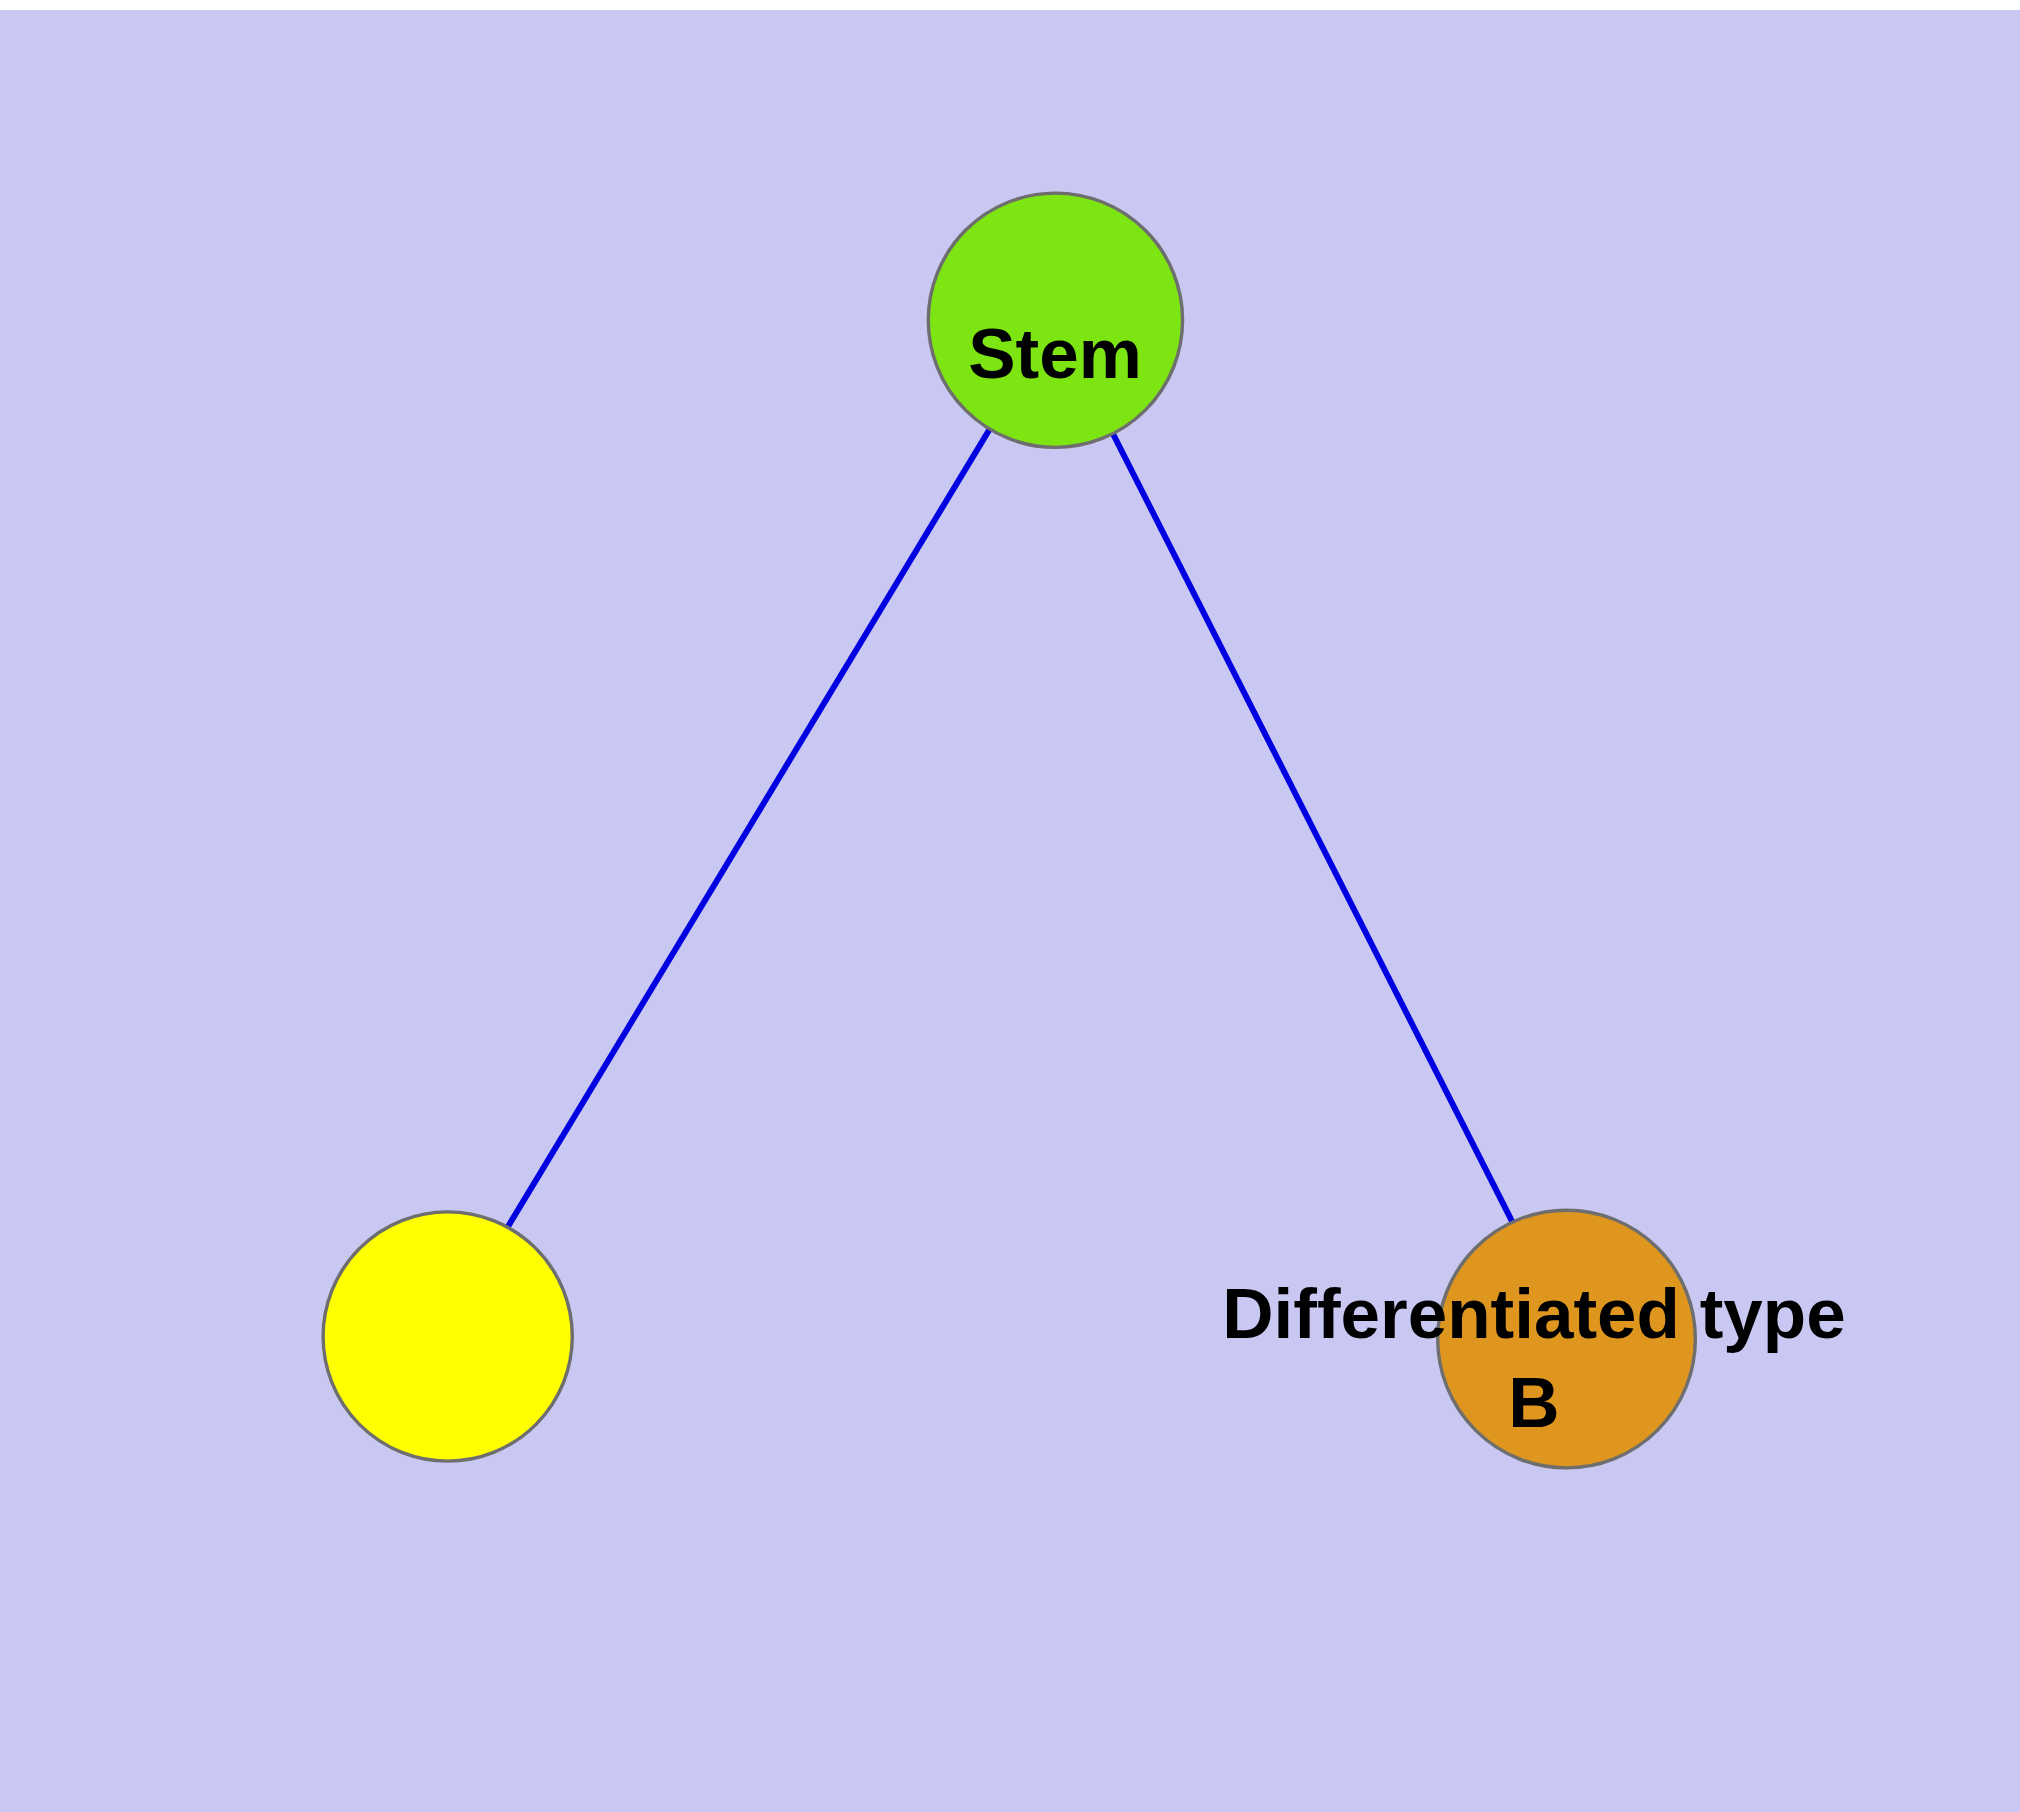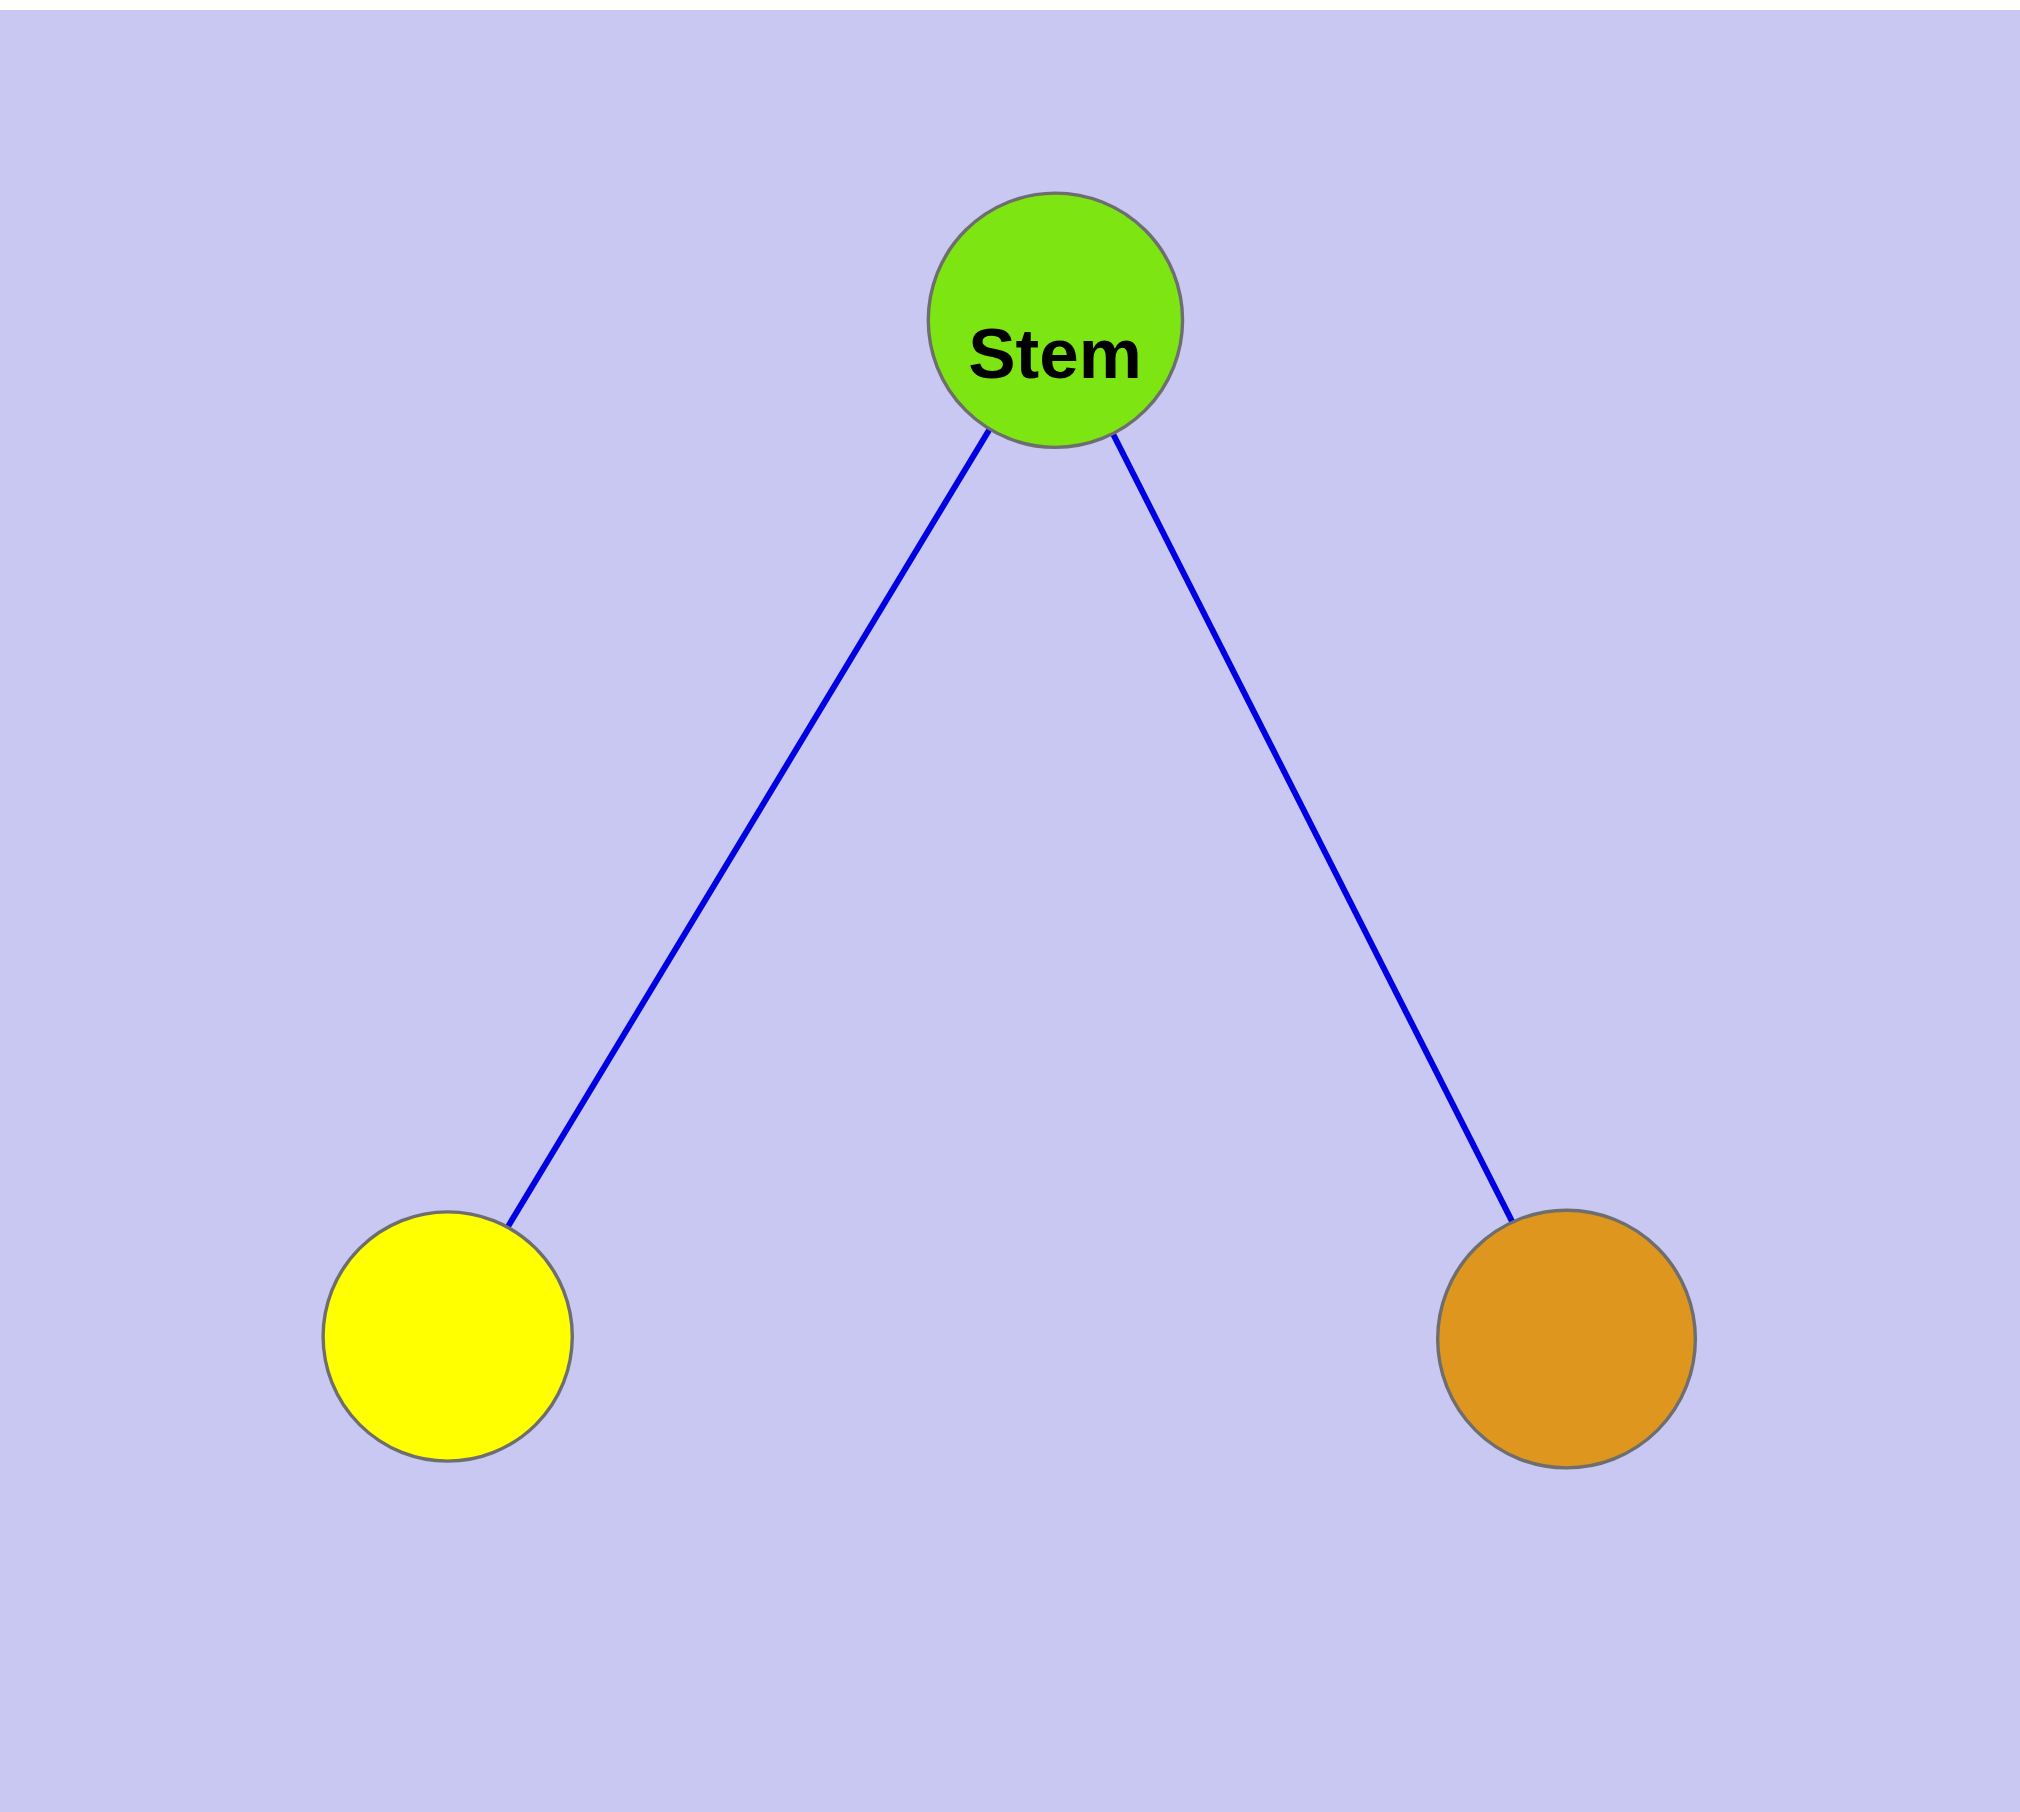--- a/index.html
+++ b/index.html
@@ -74,15 +74,16 @@
 
       <line class="edge" x1="1245" y1="366" x2="528" y2="1553" stroke="#0000e0"></line>
       <line class="edge" x1="1245" y1="366" x2="1848" y2="1556" stroke="#0000e0"></line>
 
       <circle class="node-circle" cx="1245" cy="366" r="150" fill="#7de512" stroke="#6e6e6e"></circle>
       <circle class="node-circle" cx="528" cy="1565" r="147" fill="#ffff00" stroke="#6e6e6e"></circle>
       <circle class="node-circle" cx="1848" cy="1568" r="152" fill="#df961e" stroke="#6e6e6e"></circle>
     </svg>
 
     <div class="node-label stem">Stem</div>
+    <div class="node-label type-b">Differentiated type B</div>
   </div>
 </div>
 
 
 </body></html>

